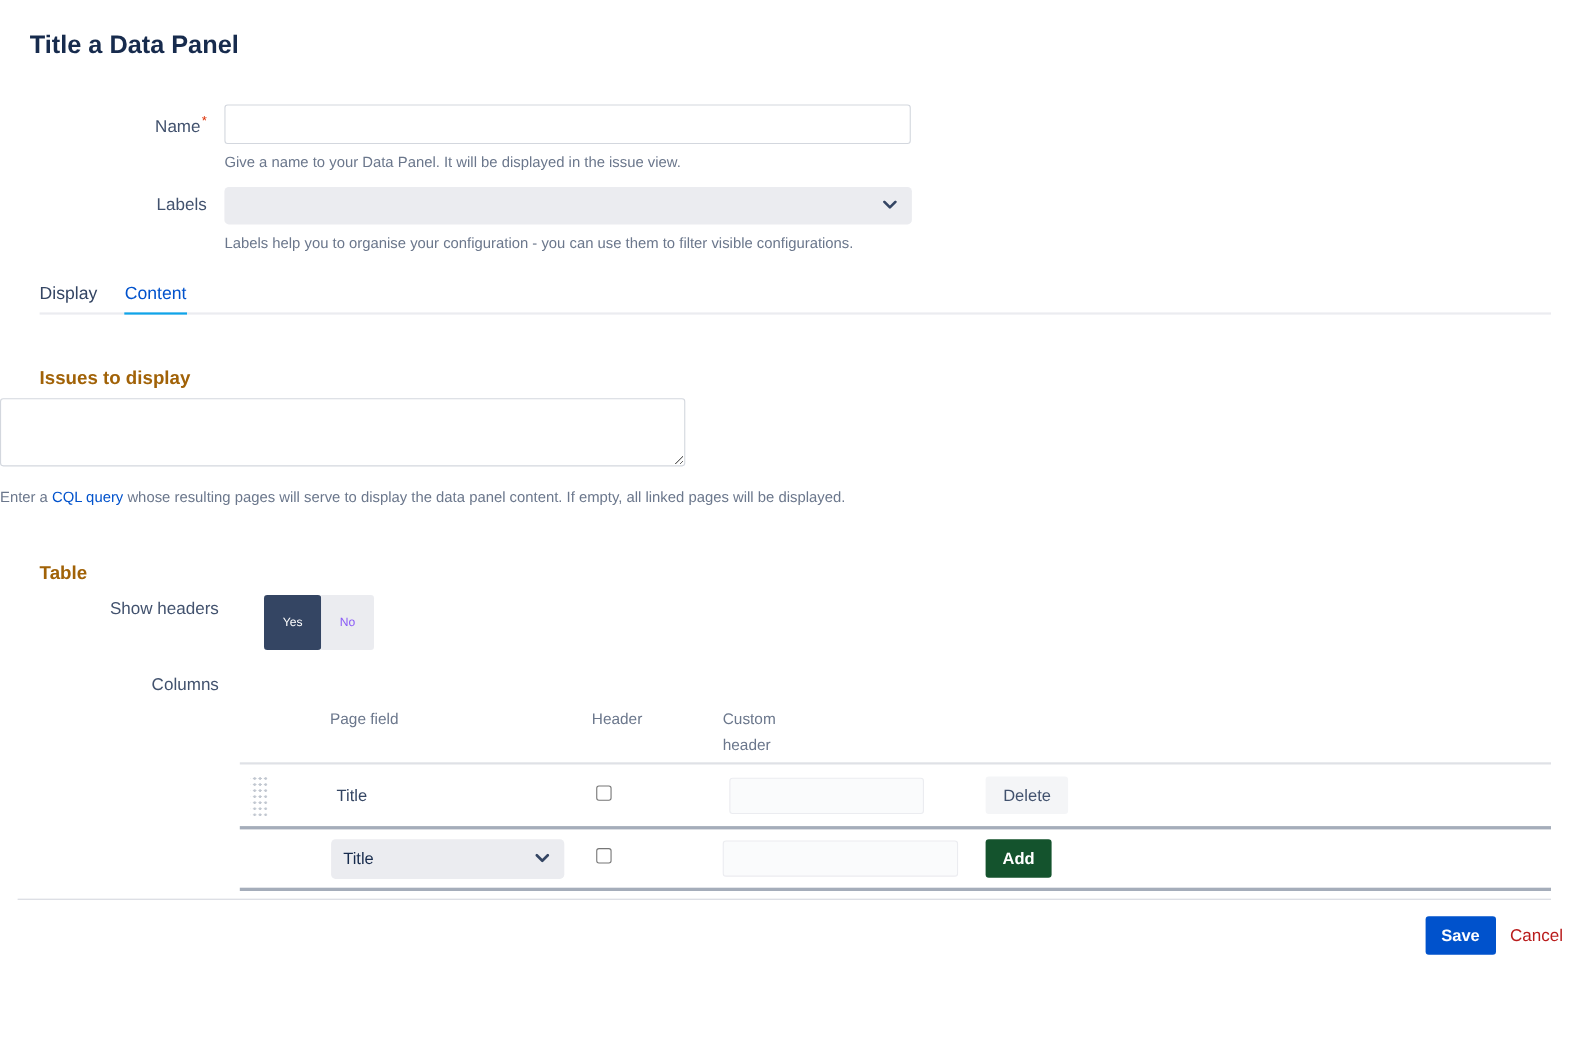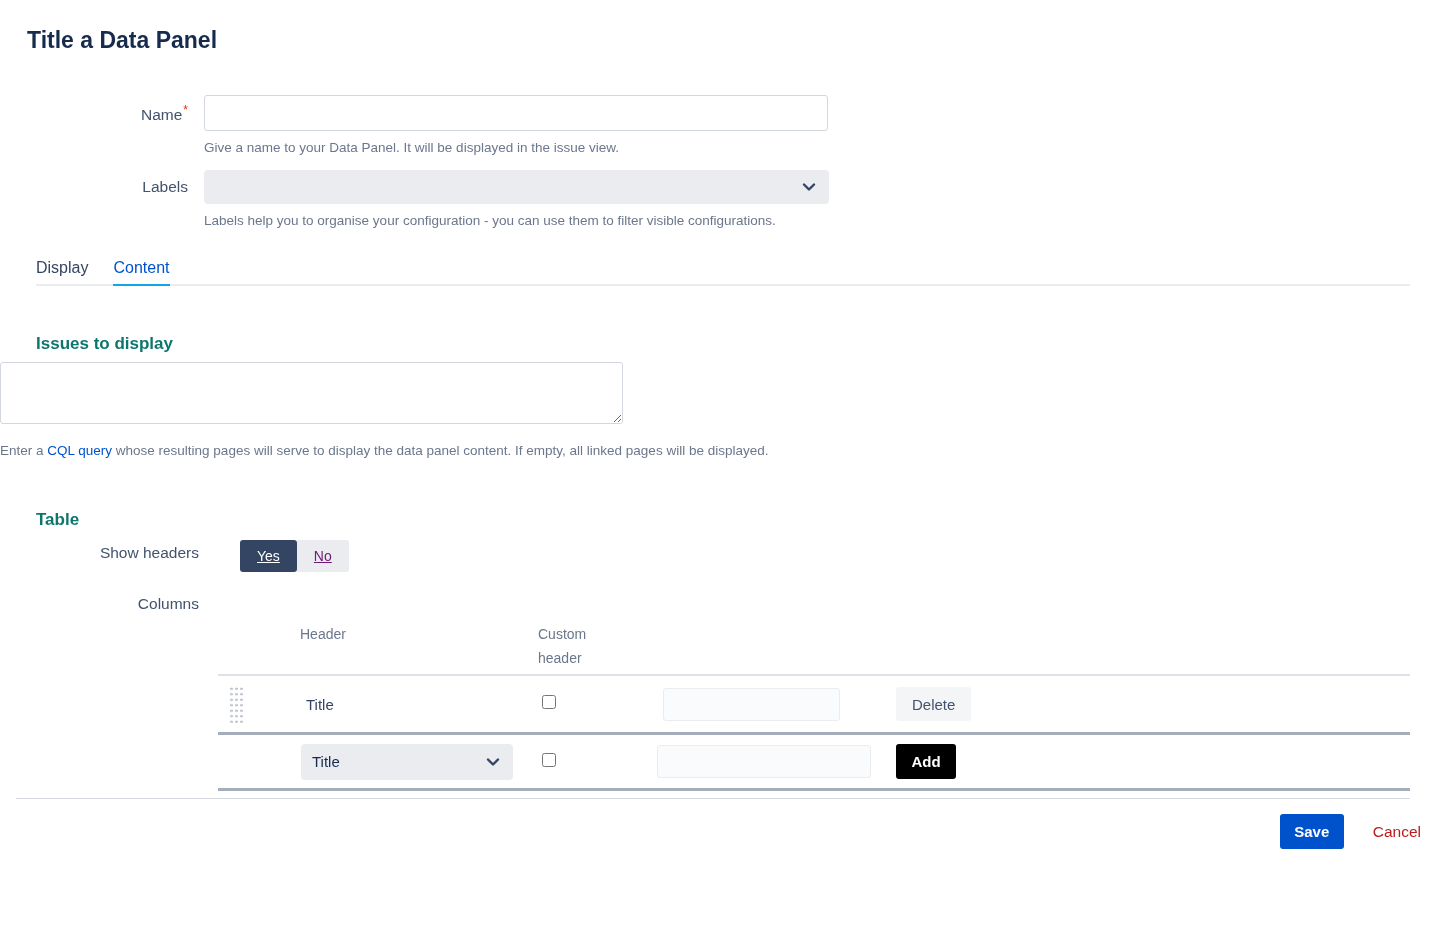--- a/index.html
+++ b/index.html
@@ -26,36 +26,36 @@
   .select { position:relative; background:#EBECF0; border-radius:4px; display:flex; align-items:center; cursor:pointer; }
   .labels-select { width:625px; height:34px; }
   .select .chev { position:absolute; right:13px; top:50%; transform:translateY(-50%); }
   .select-value { font-size:15px; color:#172B4D; padding-left:11px; }
 
   
   .tabs { display:flex; margin:31px 34px 0 36px; border-bottom:2px solid #EBECF0; }
   .tab { font-size:16px; font-weight:500; color:#344563; padding-bottom:7px; margin-right:25px; cursor:pointer; }
   .tab.active { color:#0052CC; border-bottom:2px solid #0ea5e9; margin-bottom:-2px; }
 
-  h2.section-title { margin:48px 0 0 36px; font-size:17px; font-weight:700; color:#0f766e; }
+  h2.section-title { margin:48px 0 0 36px; font-size:17px; font-weight:700; color:#a16207; }
   h2.table-title { margin-top:52px; }
 
   .filter-row { margin-top:8px; }
   .filter-row .flabel { padding-top:12px; }
   .cql-textarea { width:623px; height:62px; border:1px solid #D3D7DE; border-radius:3px; resize:both;
                   font-family:inherit; font-size:15px; color:#172B4D; padding:6px 8px; outline:none; }
   .filter-help { margin-top:15px; }
 
   
   .show-headers-row { margin-top:10px; }
   .show-headers-row .flabel { padding-top:4px; }
   .toggle-group { display:flex; margin-left:22px; }
-  .toggle { height:32px; padding:0 17px; font-family:inherit; font-size:14px; border:none; cursor:pointer;text-decoration:underline; }
+  .toggle { height:50px; padding:0 17px; font-family:inherit; font-size:11px; border:none; cursor:pointer; }
   .toggle.on  { background:#344563; color:#fff; border-radius:3px; }
-  .toggle.off { background:#EBECF0; color:#701a75; border-radius:0 3px 3px 0; }
+  .toggle.off { background:#EBECF0; color:#8b5cf6; border-radius:0 3px 3px 0; }
 
   
   .columns-section { display:flex; align-items:flex-start; margin-top:23px; }
   .columns-section .flabel { padding-top:0; }
   .columns-table { flex:1; margin-right:34px; margin-top:21px; }
   .tgrid-row { display:grid; grid-template-columns:82px 238px 119px 239px 1fr; align-items:center; }
   .tgrid-head { height:60px; align-items:start; padding-top:6px; border-bottom:2px solid #DFE1E6; }
   .th { font-size:14px; color:#6B778C; line-height:24px; }
   .th-wrap { display:block; max-width:64px; }
   .tgrid-r1 { height:59px; border-bottom:3px solid #A5ADBA; }
@@ -66,26 +66,26 @@
      background-size:5px 5.5px; background-position:1px 1px; background-repeat:repeat; }
   .cell-pagefield { font-size:15px; color:#344563; padding-left:6px; }
   .cb { width:14px; height:14px; margin-left:4px; cursor:pointer; }
   .hdr-input { height:33px; border:1px solid #EBECF0; background:#FAFBFC; border-radius:3px;
                font-family:inherit; font-size:15px; padding:0 8px; outline:none; }
   .hdr-input.r1 { width:177px; margin-left:6px; }
   .hdr-input.r2 { width:214px; }
   .btn-delete { height:34px; padding:0 16px; background:#F4F5F7; color:#42526E; border:none; border-radius:3px;
                 font-family:inherit; font-size:15px; cursor:pointer; }
   .row-select { width:212px; height:36px; margin-left:1px; }
-  .btn-add { height:35px; width:60px; background:#000000; color:#fff; border:none; border-radius:3px;
+  .btn-add { height:35px; width:60px; background:#14532d; color:#fff; border:none; border-radius:3px;
              font-family:inherit; font-size:15px; font-weight:700; cursor:pointer; }
 
   
   .bottom-rule { border:none; border-top:1px solid #D5D8DF; margin:7px 34px 0 16px; }
-  .footer { display:flex; justify-content:flex-end; align-items:center; margin:15px 23px 0 0; gap:29px; }
+  .footer { display:flex; justify-content:flex-end; align-items:center; margin:15px 23px 0 0; gap:13px; }
   .btn-save { height:35px; width:64px; background:#0052CC; color:#fff; border:none; border-radius:3px;
               font-family:inherit; font-size:15px; font-weight:700; cursor:pointer; }
   .cancel-link { font-size:15.5px; color:#b91c1c; text-decoration:none; cursor:pointer; }
 </style>
 </head>
 <body>
 
 <div class="page">
 
   <h1 class="page-title">Title a Data Panel</h1>
@@ -140,20 +140,21 @@
       <button class="toggle off">No</button>
     </div>
   </div>
 
   <div class="columns-section low">
     <div class="flabel">Columns</div>
 
     <div class="columns-table">
       <div class="tgrid-row tgrid-head">
         <div class="th"></div>
+        <div class="th">Page field</div>
         <div class="th">Header</div>
         <div class="th">
             <span class="th-wrap">Custom header</span>
           </div>
         <div class="th"></div>
       </div>
 
       <div class="tgrid-row tgrid-r1">
         <div>
             <div class="drag-handle"></div>

